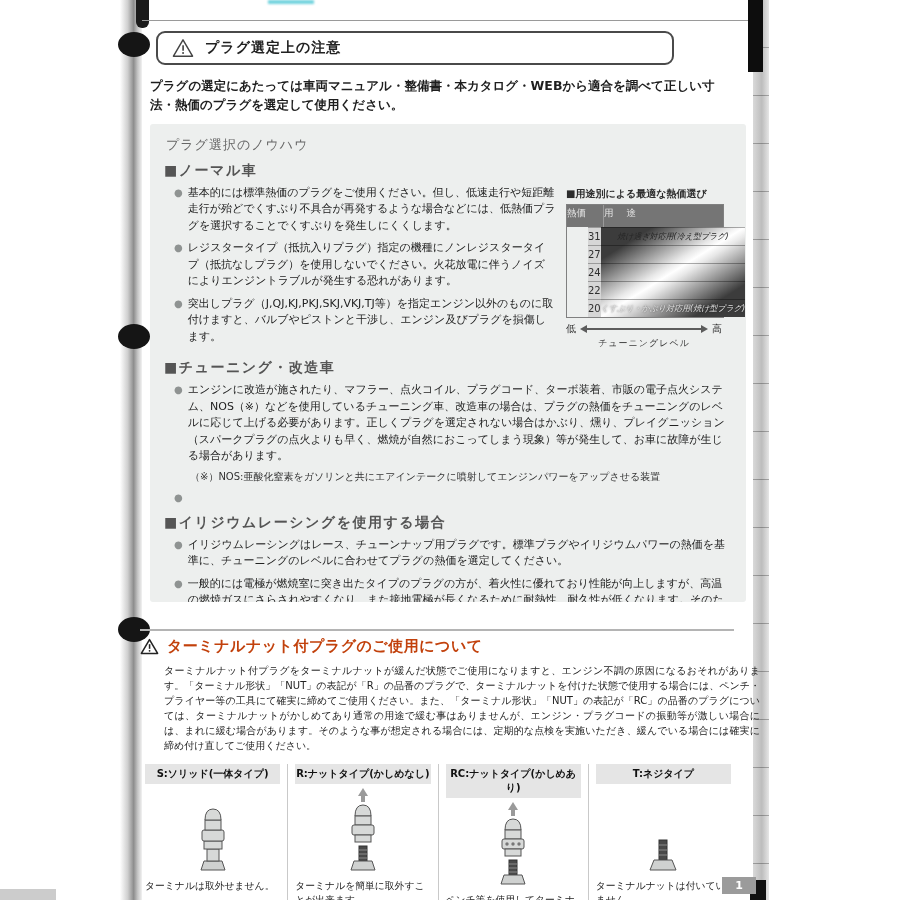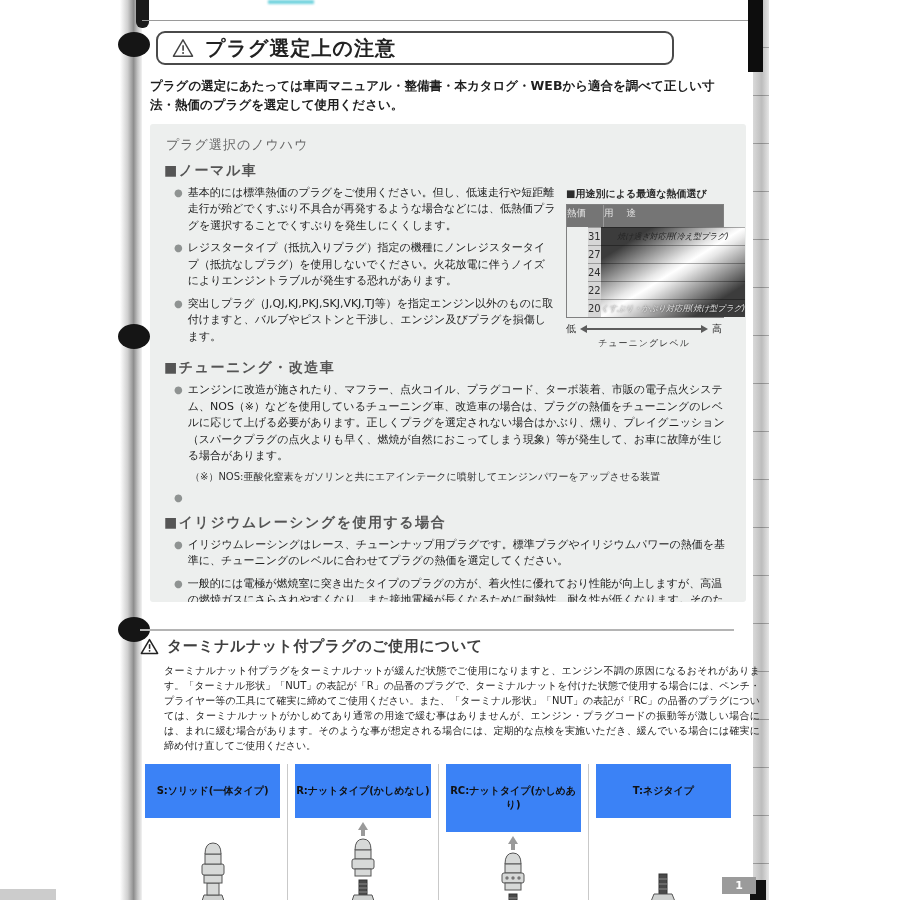--- a/index.html
+++ b/index.html
@@ -23,21 +23,21 @@
       linear-gradient(to right,#d9d9d9,#bdbdbd 55%,#e6e6e6);}
   .right-top-bar{position:absolute;left:748px;top:0;width:15px;height:72px;background:#0d0d0d;}
   .right-bottom-corner{position:absolute;left:750px;top:880px;width:16px;height:20px;background:#101010;}
   .bottom-left-patch{position:absolute;left:0;top:889px;width:56px;height:11px;background:#cccccc;}
 
   
   .page{position:absolute;left:138px;top:0;width:614px;height:900px;}
 
   .title-box{margin:31px 0 0 18px;width:518px;height:34px;border:2px solid #4a4a4a;border-radius:9px;
     display:flex;align-items:center;gap:11px;padding-left:14px;background:#fff;box-sizing:border-box;}
-  .title-box h1{margin:0;font-size:20px;font-weight:bold;color:#222;letter-spacing:1px;font-family:Liberation Serif, serif;}
+  .title-box h1{margin:0;font-size:14px;font-weight:bold;color:#222;letter-spacing:1px;font-family:Liberation Serif, serif;}
 
   .warn-icon{flex:0 0 auto;display:inline-flex;}
   .intro{margin:12px 4px 0 12px;width:588px;font-size:12.5px;font-weight:bold;line-height:1.5;color:#1e1e1e;}
 
   
   .knowhow{margin:9px 0 0 12px;width:596px;height:478px;background:#edefee;border-radius:3px;
     padding:10px 14px;box-sizing:border-box;overflow:hidden;}
   .kh-title{font-size:13px;color:#666;letter-spacing:1px;margin:2px 0 8px 2px;}
   .sec-head{font-size:14px;font-weight:bold;color:#555;letter-spacing:1.5px;margin:8px 0 5px 0;}
   .bullet{display:flex;gap:5px;font-size:11px;line-height:1.5;color:#222;margin:0 0 6px 10px;}
@@ -65,27 +65,27 @@
   .ht-axis{display:flex;align-items:center;gap:4px;width:156px;margin-top:4px;font-size:10px;color:#2e2e2e;}
   .axis-line{flex:1;display:flex;align-items:center;}
   .axis-line .bar{flex:1;height:2px;background:#5c5c5c;}
   .tri-l{width:0;height:0;border-top:4px solid transparent;border-bottom:4px solid transparent;border-right:7px solid #5c5c5c;}
   .tri-r{width:0;height:0;border-top:4px solid transparent;border-bottom:4px solid transparent;border-left:7px solid #5c5c5c;}
   .ht-axis-label{width:156px;text-align:center;font-size:9px;color:#3a3a3a;letter-spacing:1px;margin-top:1px;}
 
   
   .divider{margin:27px 0 0 2px;width:594px;border:0;border-top:2px solid #b4b4b4;}
   .term-title{display:flex;align-items:center;gap:8px;margin:6px 0 6px 2px;}
-  .term-title h2{margin:0;font-size:15px;font-weight:bold;color:#404040;letter-spacing:.5px;}
+  .term-title h2{margin:0;font-size:15px;font-weight:bold;color:#c2410c;letter-spacing:.5px;}
   .term-body{margin:7px 2px;font-size:10px;line-height:1.52;color:#222;text-align:justify;width:596px;padding-left:24px;}
 
   .panels{display:flex;margin:10px 0 0 0;width:600px;}
   .panel{flex:1;padding:0 7px;box-sizing:border-box;}
   .panel + .panel{border-left:1px solid #c9c9c9;}
-  .panel-head{background:#3b82f6;text-align:center;font-size:10px;font-weight:bold;color:#111;padding:20px 0;}
+  .panel-head{background:#e5e5e5;text-align:center;font-size:10px;font-weight:bold;color:#111;padding:3px 0;}
   .panel-fig{height:92px;display:flex;justify-content:center;align-items:flex-end;}
   .panel-cap{font-size:9.8px;color:#222;line-height:1.45;margin-top:3px;}
 
   .page-badge{position:absolute;left:584px;top:877px;width:34px;height:17px;background:#9b9b9b;color:#fff;
     font-size:11px;font-weight:bold;text-align:center;line-height:17px;}
 </style>
 </head>
 <body>
 
 <div class="fold-band"></div>

